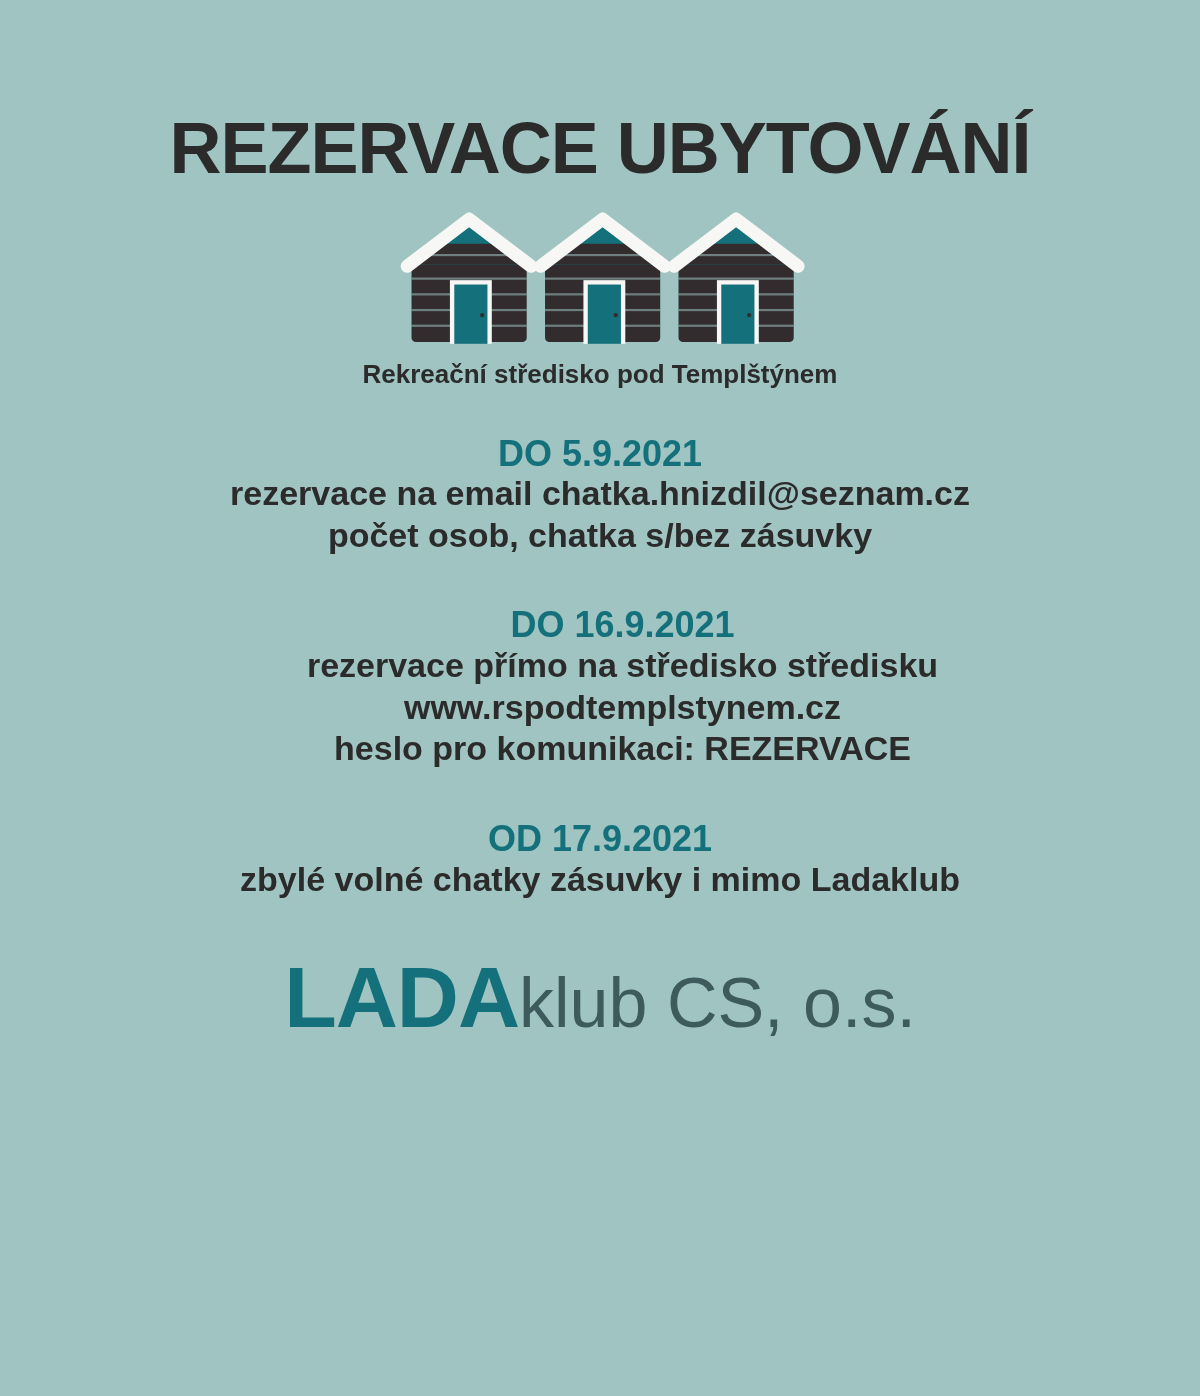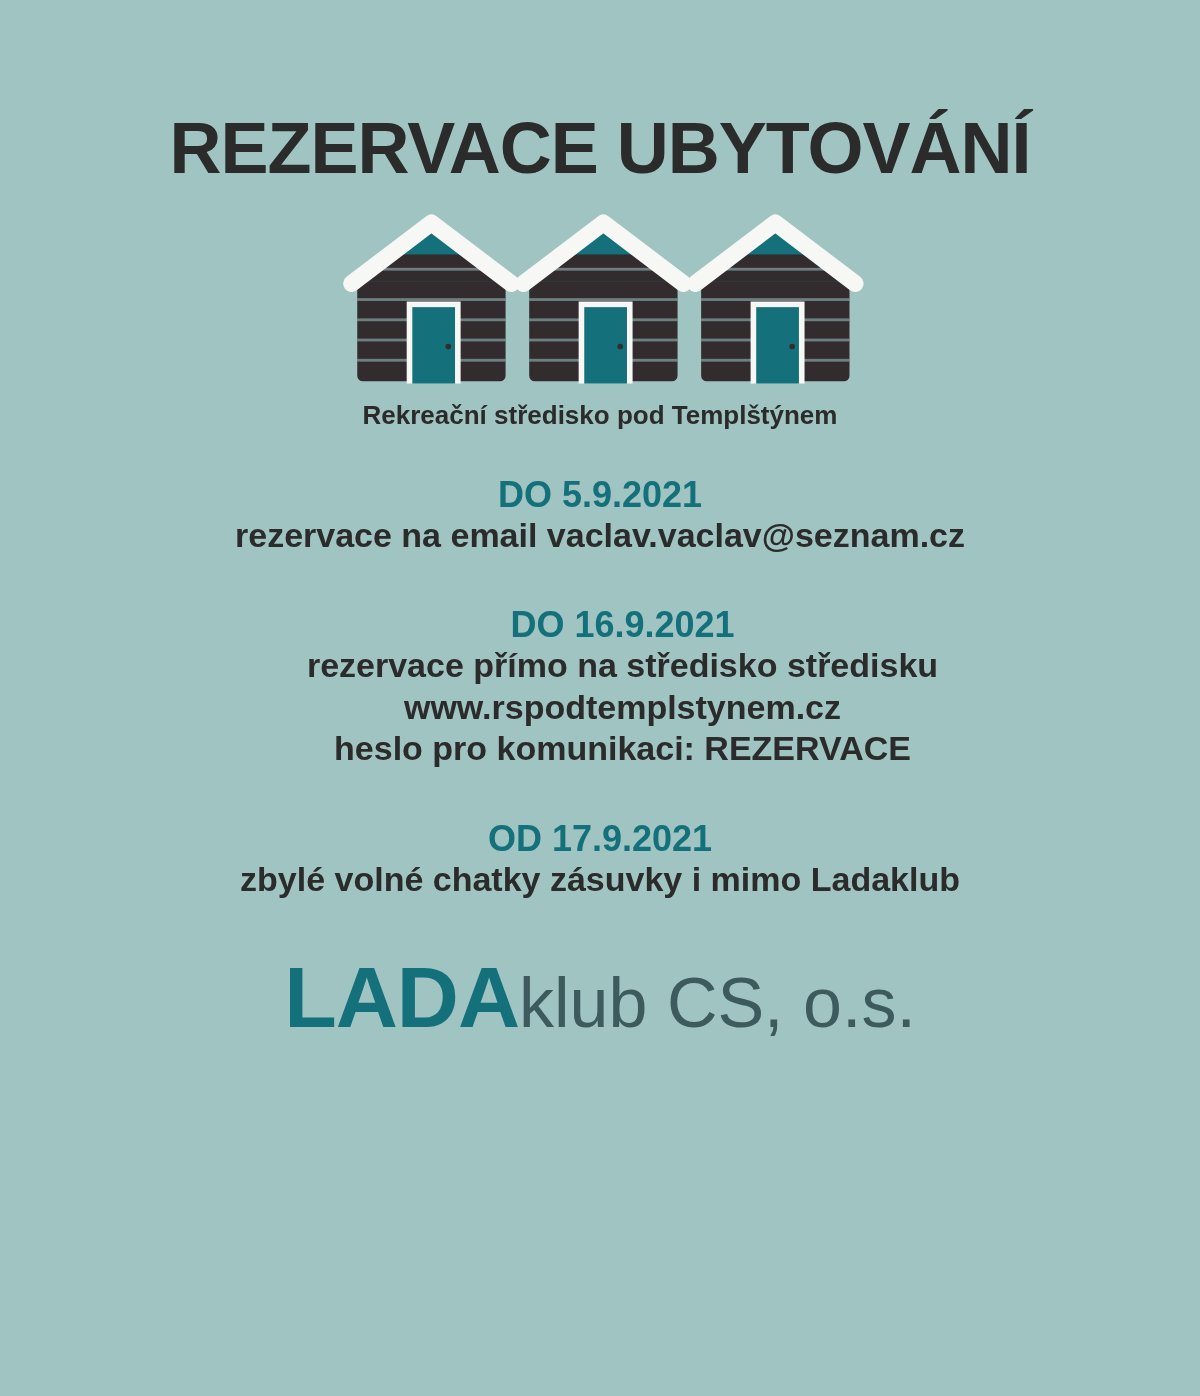--- a/index.html
+++ b/index.html
@@ -119,21 +119,22 @@
     </defs>
     <use href="#cabin" x="0" y="12"></use>
     <use href="#cabin" x="306" y="12"></use>
     <use href="#cabin" x="612" y="12"></use>
   </svg>
 
   <div class="subtitle">Rekreační středisko pod Templštýnem</div>
 
   <div class="block block-1">
     <div class="date">DO 5.9.2021</div>
-    <div class="line">rezervace na email vaclav.vaclav@seznam.cz</div>
+    <div class="line">rezervace na email chatka.hnizdil@seznam.cz</div>
+    <div class="line">počet osob, chatka s/bez zásuvky</div>
   </div>
 
   <div class="block block-2">
     <div class="date">DO 16.9.2021</div>
     <div class="line">rezervace přímo na středisko středisku</div>
     <div class="line">www.rspodtemplstynem.cz</div>
     <div class="line">heslo pro komunikaci: REZERVACE</div>
   </div>
 
   <div class="block block-3">

